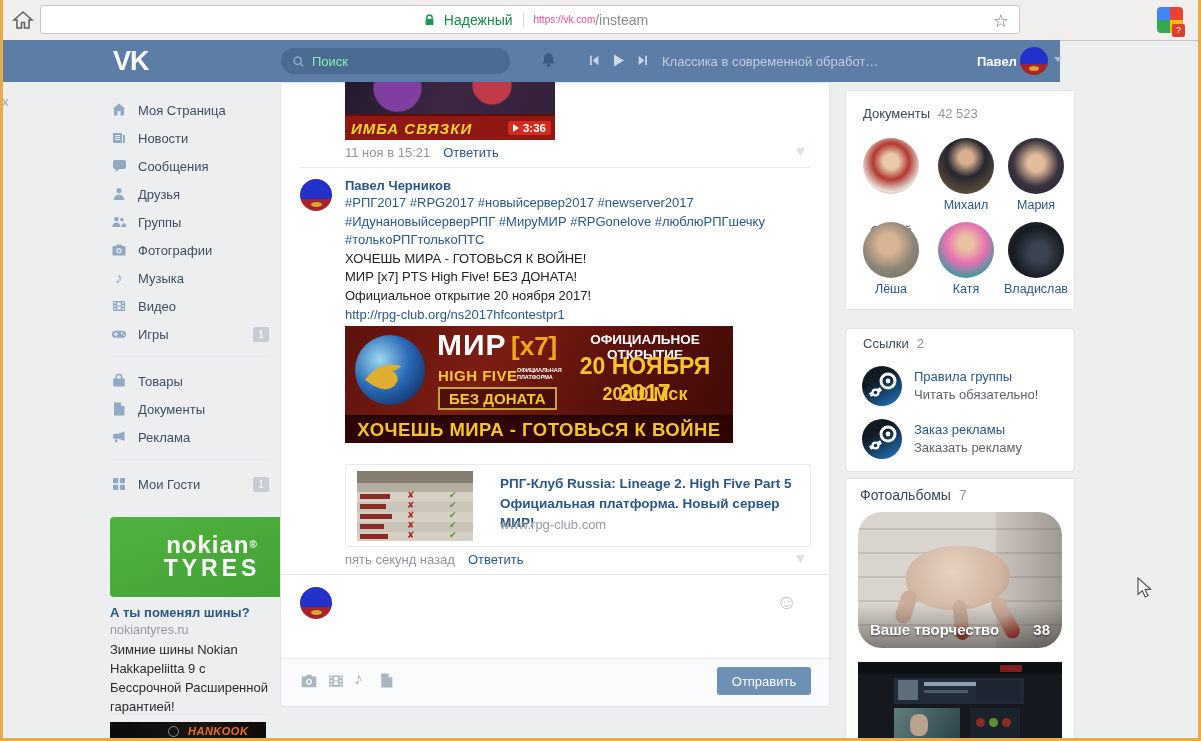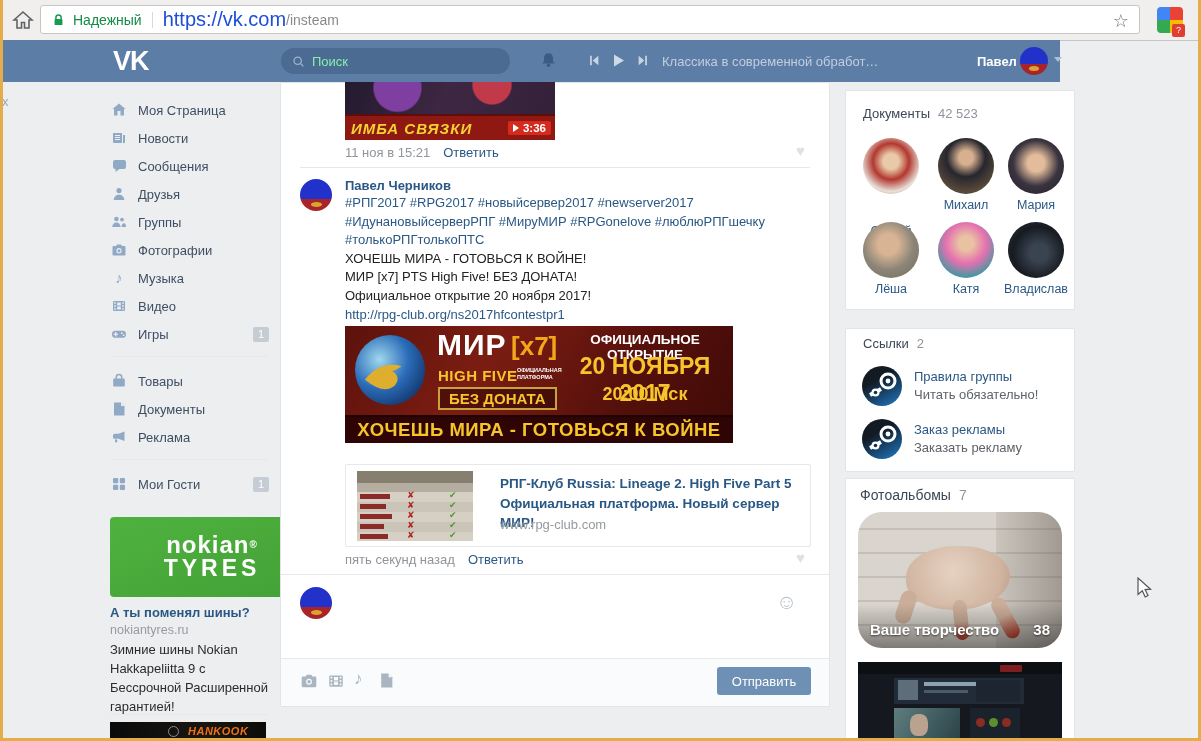--- a/index.html
+++ b/index.html
@@ -41,30 +41,30 @@
 <body>
 
 <div class="screen">
 
   <div class="abs chrome" style="left:0;top:0;">
     <div class="abs" style="left:12px;top:9px;">
       <svg width="22" height="22" viewBox="0 0 22 22">
           <path d="M11 3 L20 11 h-3 v8 h-4.5 v-5.5 h-3 V19 H5 v-8 H2 Z" fill="none" stroke="#5f6368" stroke-width="1.6"></path>
         </svg>
     </div>
-    <div class="abs row" style="left:40px;top:5px;width:1100px;height:29px;background:#fff;border:1px solid #c6c6c6;border-radius:3px;box-sizing:border-box;padding-left:10px;">
+    <div class="abs row" style="left:40px;top:5px;width:980px;height:29px;background:#fff;border:1px solid #c6c6c6;border-radius:3px;box-sizing:border-box;padding-left:10px;justify-content:center;">
       <span style="display:inline-flex;margin-right:7px;">
         <svg width="15" height="16" viewBox="0 0 16 16">
             <path d="M5.2 7.2 V5.4 a2.8 2.8 0 0 1 5.6 0 v1.8" fill="none" stroke="#169b51" stroke-width="1.6"></path>
             <rect x="3.8" y="7" width="8.4" height="6.4" rx="1" fill="#169b51"></rect>
           </svg>
       </span>
       <span style="color:#168a48;font-size:14px;">Надежный</span>
       <span style="width:1px;height:16px;background:#d9d9d9;margin:0 10px;"></span>
-      <span style="font-size:20px;color:#1d4ed8;">https://vk.com</span>
+      <span style="font-size:10px;color:#ec4899;">https://vk.com</span>
       <span style="font-size:14px;color:#8a8a8a;">/insteam</span>
       <span class="abs" style="right:10px;top:4px;font-size:18px;color:#6f6f6f;">☆</span>
     </div>
     <div class="abs" style="left:1157px;top:7px;width:26px;height:26px;border-radius:4px;overflow:hidden;">
       <div style="position:absolute;left:0;top:0;width:13px;height:13px;background:#4285f4;"></div>
       <div style="position:absolute;left:13px;top:0;width:13px;height:13px;background:#ea4335;"></div>
       <div style="position:absolute;left:0;top:13px;width:13px;height:13px;background:#34a853;"></div>
       <div style="position:absolute;left:13px;top:13px;width:13px;height:13px;background:#fbbc05;"></div>
     </div>
     <div class="abs" style="left:1172px;top:24px;width:13px;height:13px;background:#e03e2f;border-radius:2px;color:#fff;font-size:9px;text-align:center;line-height:13px;z-index:5;">?</div>

